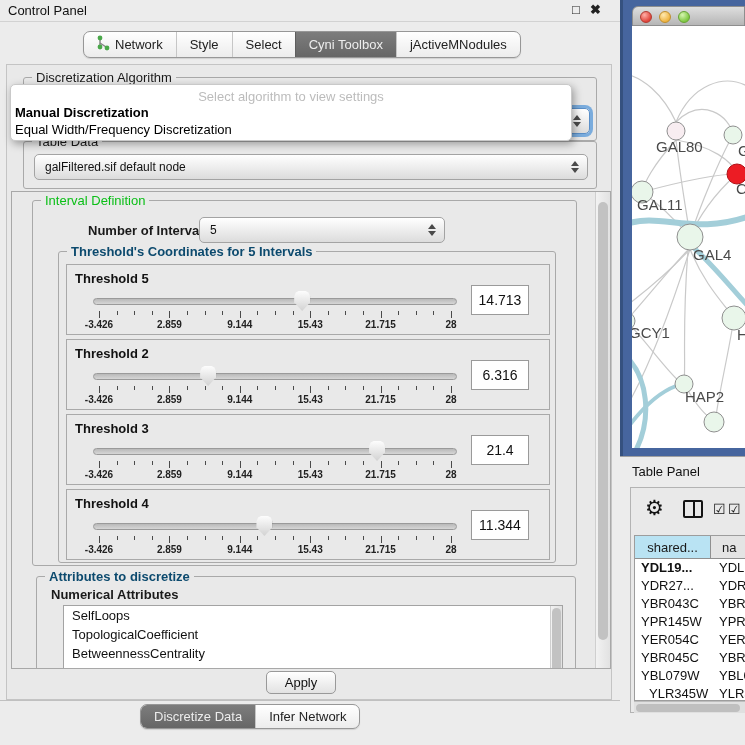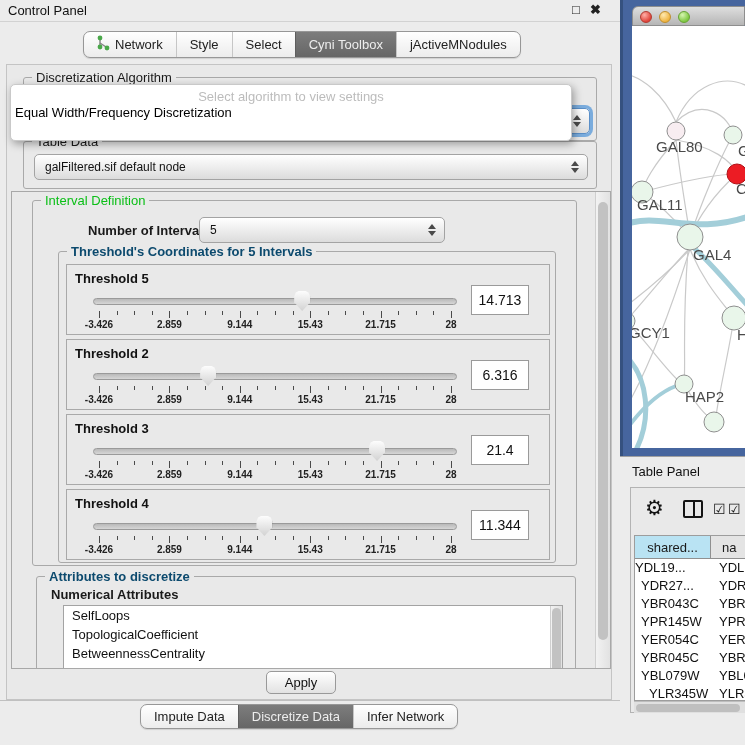--- a/index.html
+++ b/index.html
@@ -301,34 +301,32 @@
       </div>
     </div>
   </div>
 
   <div class="pushbtn" style="left:266px; top:671px; width:70px; height:23px;">
     <span>Apply</span>
   </div>
 
   <div class="abs" style="left:0; top:700px; width:620px; height:1px; background:#c0c0c0;"></div>
   <div class="seg" id="bottom-tabs" style="left:140px; top:704px; height:25px;">
-      <div class="it">
-        <span>Impute Data</span>
-      </div>
       <div class="it sel">
         <span>Discretize Data</span>
       </div>
       <div class="it">
         <span>Infer Network</span>
       </div>
     </div>
 
   <div class="abs" id="algo-popup">
     <div class="hint">Select algorithm to view settings</div>
     <div id="algo-opts">
+        <div class="opt b">Manual Discretization</div>
         <div class="opt">Equal Width/Frequency Discretization</div>
       </div>
   </div>
 
   <div class="abs" id="blue-frame"></div>
   <div class="abs" id="mac-titlebar">
     <span class="light" style="left:7px;  background:radial-gradient(circle at 35% 30%, #ffb0a8, #e0443a 70%); border:1px solid #b03a30;"></span>
     <span class="light" style="left:26px; background:radial-gradient(circle at 35% 30%, #ffe9b0, #efb441 70%); border:1px solid #c08f2e;"></span>
     <span class="light" style="left:45px; background:radial-gradient(circle at 35% 30%, #d6f5b0, #7ec841 70%); border:1px solid #67a234;"></span>
   </div>
@@ -381,21 +379,21 @@
       <div class="tp-ico" style="left:52px; top:12px; width:20px; height:18px; border:2px solid #141414; border-radius:2px;">
         <div style="position:absolute; left:8px; top:0; width:2px; height:14px; background:#141414;"></div>
       </div>
       <span class="tp-ico" style="left:82px; top:13px; font-size:14px;">☑</span>
       <span class="tp-ico" style="left:97px; top:13px; font-size:14px;">☑</span>
       <div id="tp-table">
         <div class="th" style="left: 0px; width: 76px; justify-content: center; background: rgb(185, 227, 243);" id="tp-col1">shared...</div>
         <div class="th" style="left:76px; width:40px; padding-left:11px; background:#e4e4e4;" id="tp-col2">na</div>
         <div id="tp-rows">
             <div class="tr" style="left: 0px; top: 23px; position: absolute;">
-              <div class="td" style="width: 76px; padding-left: 0;">YDL19...</div>
+              <div class="td" style="width: 76px; padding-left: 6px; font-weight: bold;">YDL19...</div>
               <div class="td" style="width: 40px; padding-left: 8px;">YDL1</div>
             </div>
             <div class="tr" style="left: 0px; top: 41px; position: absolute;">
               <div class="td" style="width: 76px; padding-left: 6px;">YDR27...</div>
               <div class="td" style="width: 40px; padding-left: 8px;">YDR2</div>
             </div>
             <div class="tr" style="left: 0px; top: 59px; position: absolute;">
               <div class="td" style="width: 76px; padding-left: 6px;">YBR043C</div>
               <div class="td" style="width: 40px; padding-left: 8px;">YBR0</div>
             </div>

